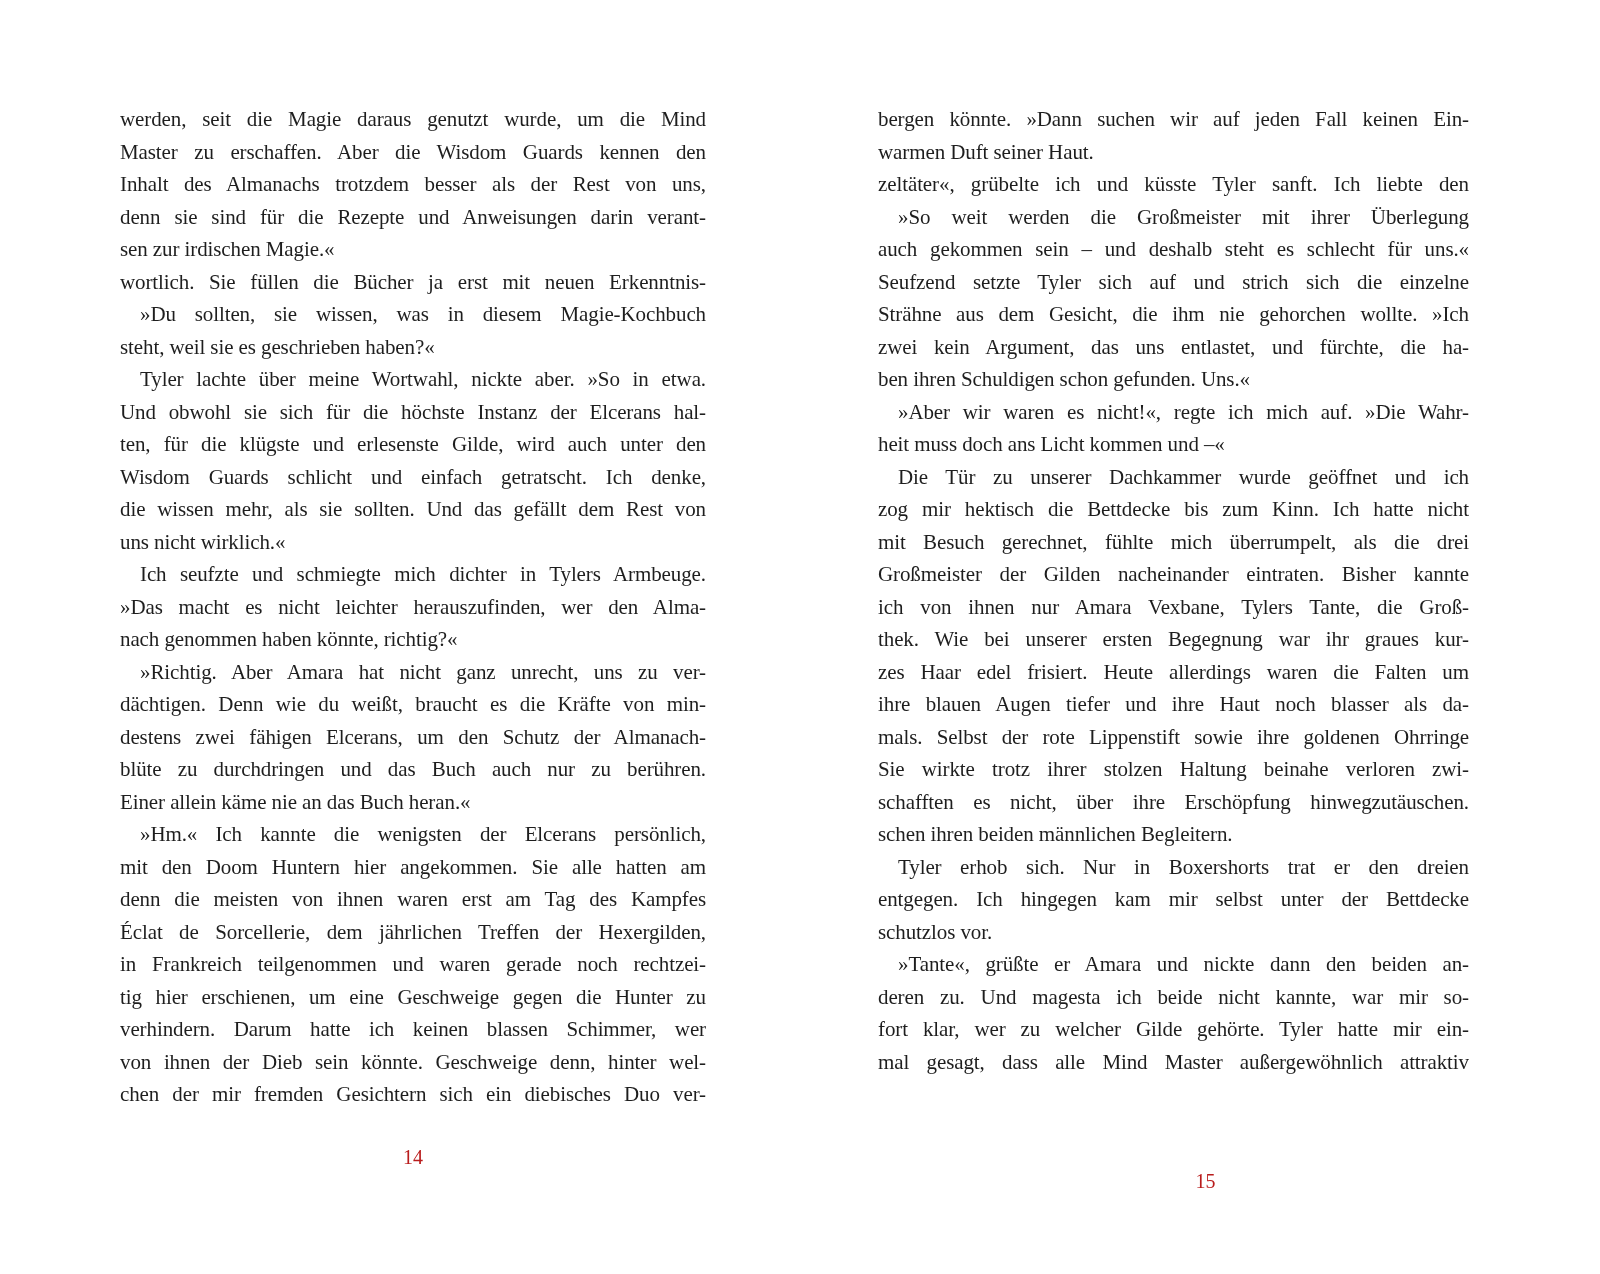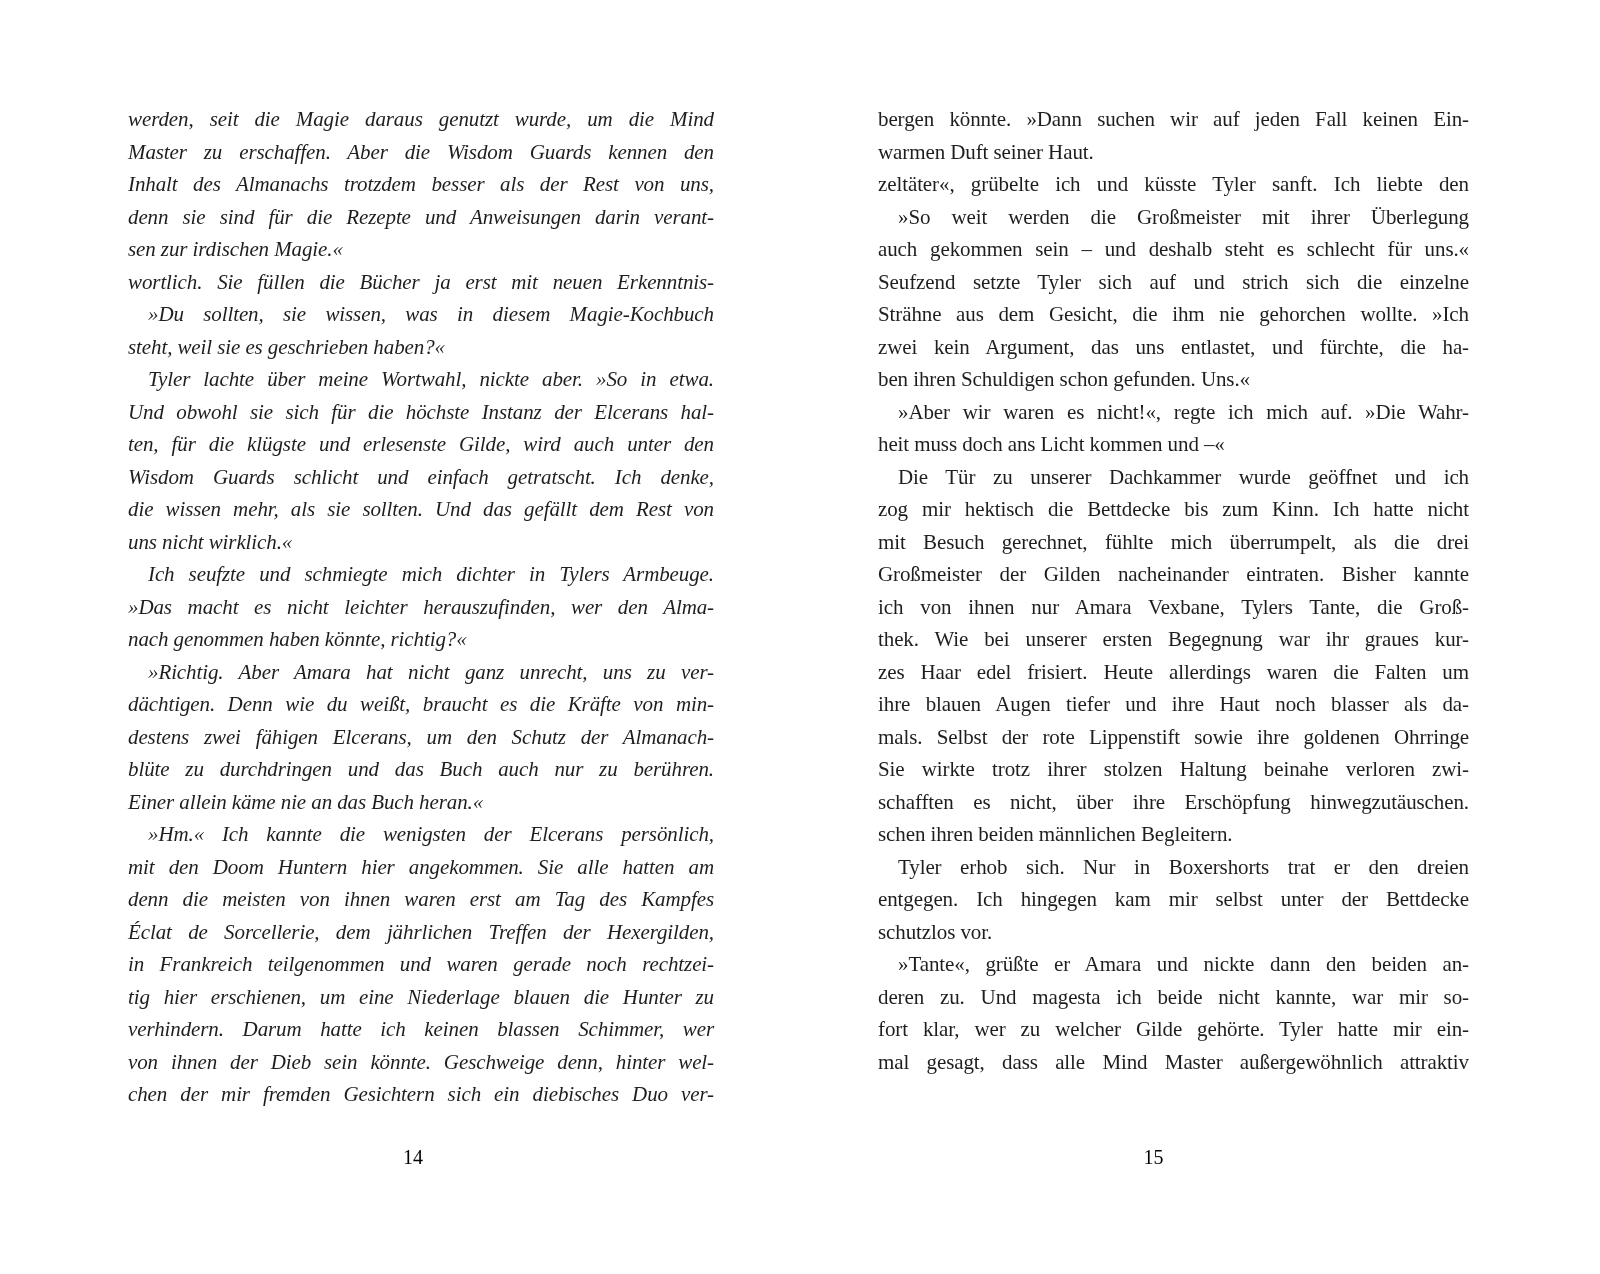--- a/index.html
+++ b/index.html
@@ -10,37 +10,37 @@
     background: var(--bg-color);
     color: var(--text-color);
     font-family: "Liberation Serif", "DejaVu Serif", serif;
   }
   .spread { position: absolute; inset: 0; }
   .text-block {
     position: absolute; top: 103px;
     font-size: 21px; line-height: 32.5px;
     letter-spacing: -0.1px;
   }
-  .text-block.left  { left: 128px; width: 586px; font-style: italic; }
+  .text-block.left  { left: 120px; width: 586px; }
   .text-block.right { left: 878px; width: 591px; }
   .line {
     height: 32.5px;
     text-align: justify;
     text-align-last: justify;
   }
   .line.para-end { text-align-last: left; }
   .line.indent { text-indent: 20px; }
   .page-number {
     position: absolute; top: 1141px;
     font-size: 20px; line-height: 32.5px;
     text-align: center;
-    color: #000000;
+    color: #b91c1c;
   }
   .page-number.left  { left: 120px; width: 586px; }
-  .page-number.right { left: 858px; width: 591px; }
+  .page-number.right { left: 910px; width: 591px; margin-top: 24px; }
 </style>
 </head>
 <body>
 
 <div class="spread">
 
   <section>
     <div class="text-block left">
         <div class="line">werden, seit die Magie daraus genutzt wurde, um die Mind</div>
         <div class="line">Master zu erschaffen. Aber die Wisdom Guards kennen den</div>
@@ -62,21 +62,21 @@
         <div class="line indent">»Richtig. Aber Amara hat nicht ganz unrecht, uns zu ver-</div>
         <div class="line">dächtigen. Denn wie du weißt, braucht es die Kräfte von min-</div>
         <div class="line">destens zwei fähigen Elcerans, um den Schutz der Almanach-</div>
         <div class="line">blüte zu durchdringen und das Buch auch nur zu berühren.</div>
         <div class="line para-end">Einer allein käme nie an das Buch heran.«</div>
         <div class="line indent">»Hm.« Ich kannte die wenigsten der Elcerans persönlich,</div>
         <div class="line">mit den Doom Huntern hier angekommen. Sie alle hatten am</div>
         <div class="line">denn die meisten von ihnen waren erst am Tag des Kampfes</div>
         <div class="line">Éclat de Sorcellerie, dem jährlichen Treffen der Hexergilden,</div>
         <div class="line">in Frankreich teilgenommen und waren gerade noch rechtzei-</div>
-        <div class="line">tig hier erschienen, um eine Niederlage blauen die Hunter zu</div>
+        <div class="line">tig hier erschienen, um eine Geschweige gegen die Hunter zu</div>
         <div class="line">verhindern. Darum hatte ich keinen blassen Schimmer, wer</div>
         <div class="line">von ihnen der Dieb sein könnte. Geschweige denn, hinter wel-</div>
         <div class="line">chen der mir fremden Gesichtern sich ein diebisches Duo ver-</div>
       </div>
     <div class="page-number left">14</div>
   </section>
 
   <section>
     <div class="text-block right">
         <div class="line">bergen könnte. »Dann suchen wir auf jeden Fall keinen Ein-</div>

